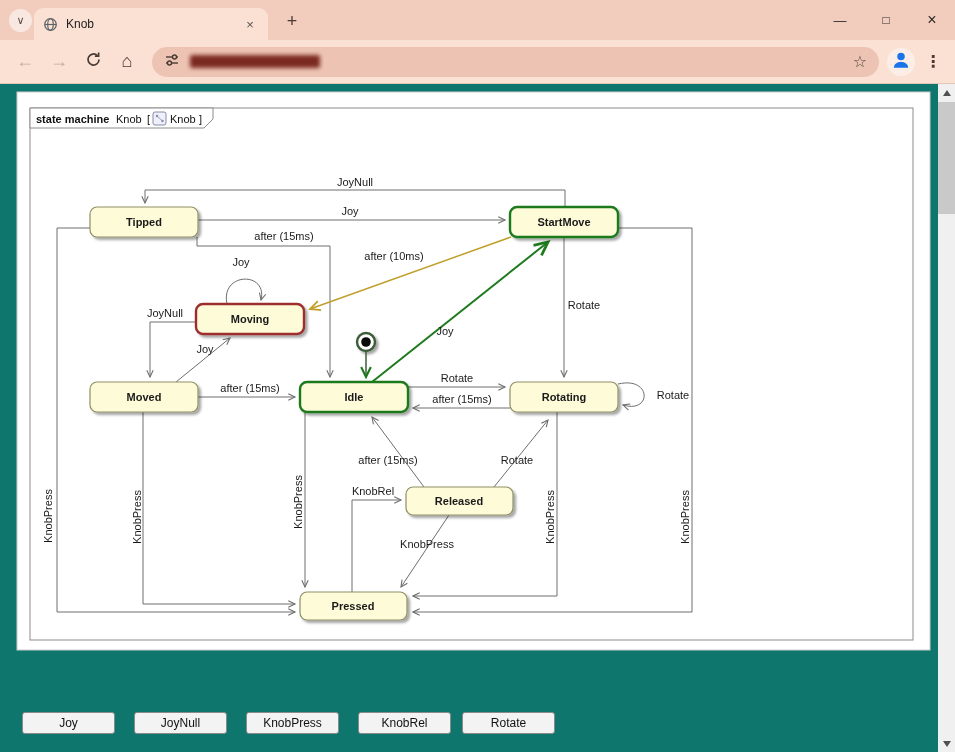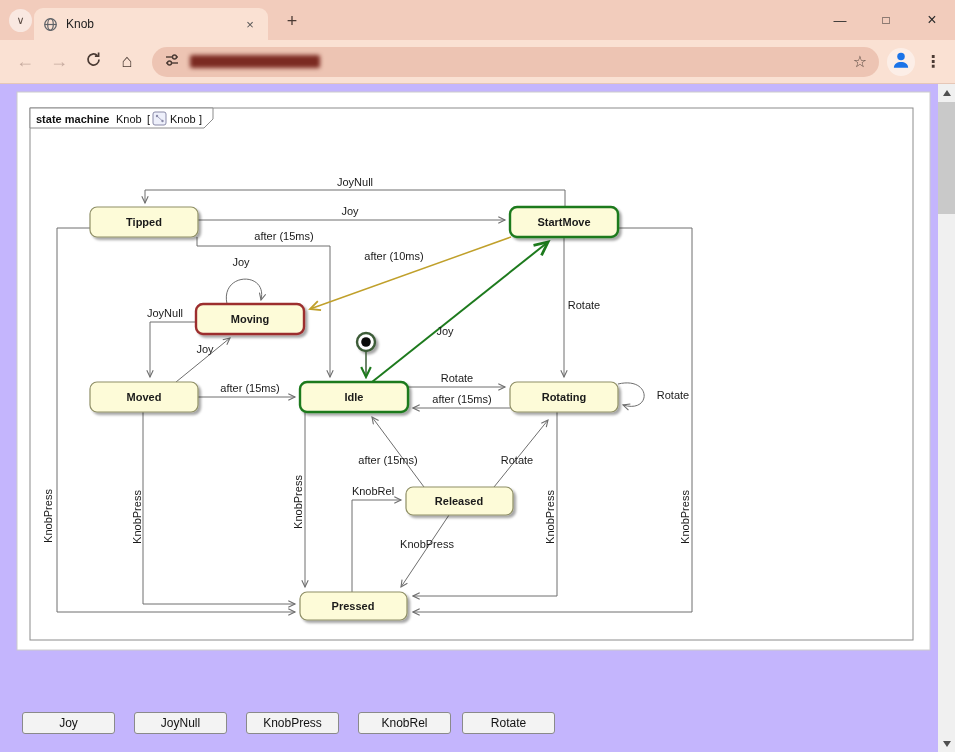--- a/index.html
+++ b/index.html
@@ -36,21 +36,21 @@
                 display:flex; align-items:center; padding:0 12px; }
   .redacted { width:130px; height:13px; background:#7b2a21; border-radius:2px;
               filter:blur(2px); margin-left:10px; }
   .star { margin-left:auto; font-size:16px; color:#5a4a42; cursor:pointer; }
   .avatar { width:28px; height:28px; border-radius:50%; background:rgba(255,255,255,.45);
             display:flex; align-items:center; justify-content:center; cursor:pointer; flex:0 0 auto; }
   .menu { width:28px; height:34px; display:flex; align-items:center; justify-content:center;
           font-size:16px; font-weight:bold; color:#4a3a33; cursor:pointer; flex:0 0 auto; margin-left:4px; }
 
   
-  .content { position:absolute; top:84px; left:0; right:0; bottom:0; background:#c4b5fd; }
+  .content { position:absolute; top:84px; left:0; right:0; bottom:0; background:#0f766e; }
   .diagram { position:absolute; left:0; top:0; }
   .event-btn { position:absolute; top:628px; width:93px; height:22px; font-size:12px;
                font-family:"Liberation Sans","DejaVu Sans",sans-serif; color:#111;
                background:#f3f3f3; border:1px solid #8a8a8a; border-radius:3px; cursor:pointer; }
 
   
   .scrollbar { position:absolute; top:0; right:0; bottom:0; width:17px; background:#f0f0f0; }
   .scroll-arrow { position:absolute; left:0; width:17px; height:17px; display:flex;
                   align-items:center; justify-content:center; cursor:pointer; }
   .scroll-arrow.up { top:0; } .scroll-arrow.down { bottom:0; }

